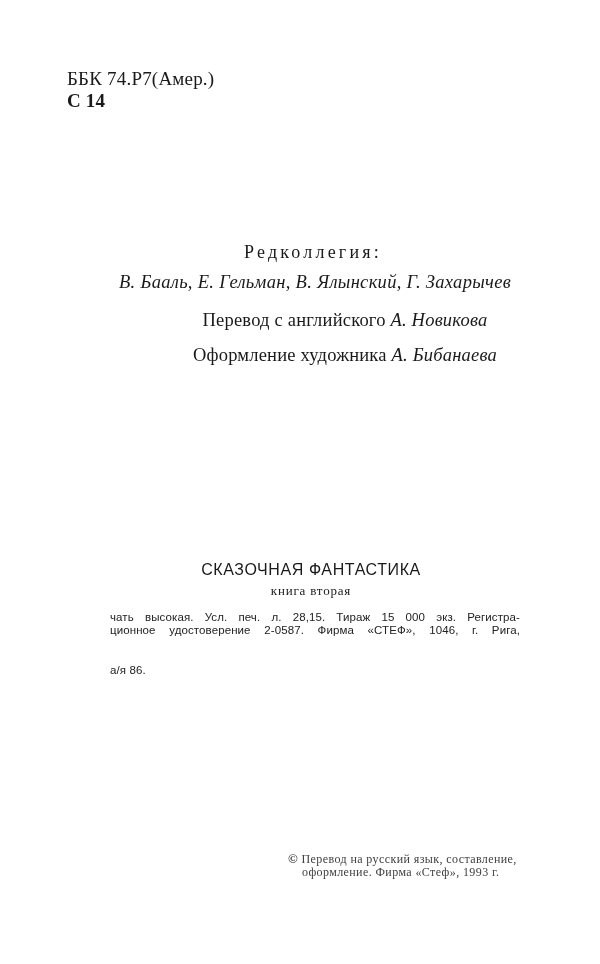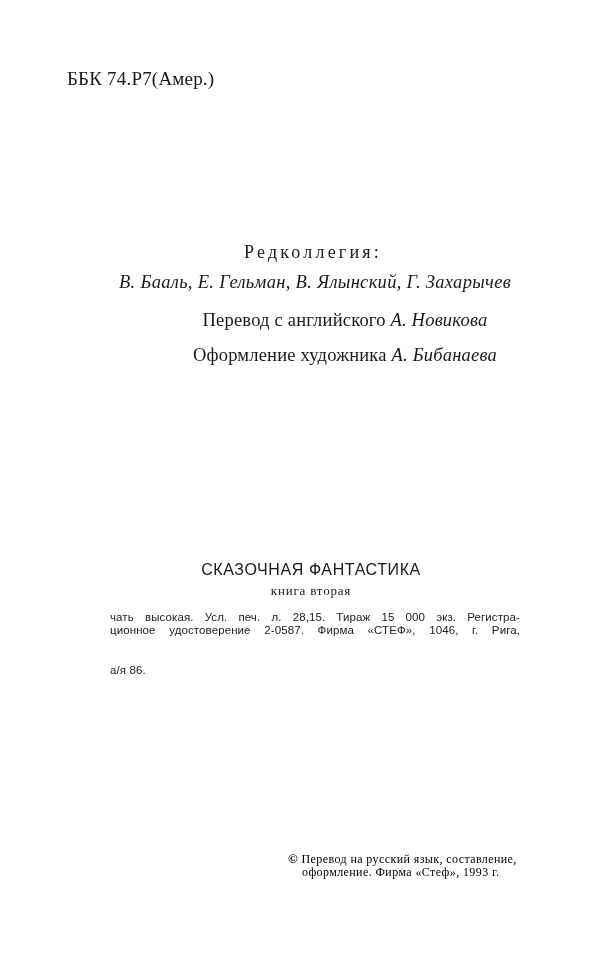--- a/index.html
+++ b/index.html
@@ -79,31 +79,32 @@
     }
     .imprint .row { display: block; white-space: nowrap; text-align: justify; text-align-last: justify; }
     .imprint .row.last { text-align-last: left; margin-top: 28px; }
 
     .copyright {
       left: 288px; top: 852px;
       font-family: "Liberation Serif", serif;
       font-size: 12px;
       line-height: 13px;
       letter-spacing: 0.4px;
-      color: #000000;
+      color: #404040;
     }
     .copyright .row { display: block; }
     .copyright .row2 { padding-left: 14px; }
     .copyright .sym { font-weight: bold; font-size: 13px; }
   </style>
 </head>
 <body>
 
 <div class="abs bbk">
   <span class="line line1">ББК 74.Р7(Амер.)</span>
+  <span class="line line2">С 14</span>
 </div>
 
 <div class="abs board-title">Редколлегия:</div>
 <div class="abs board-names">В. Бааль, Е. Гельман, В. Ялынский, Г. Захарычев</div>
 
 <div class="abs credit credit-translation">
   <span>Перевод с английского </span><span class="name">А. Новикова</span>
 </div>
 <div class="abs credit credit-design">
   <span>Оформление художника </span><span class="name">А. Бибанаева</span>

